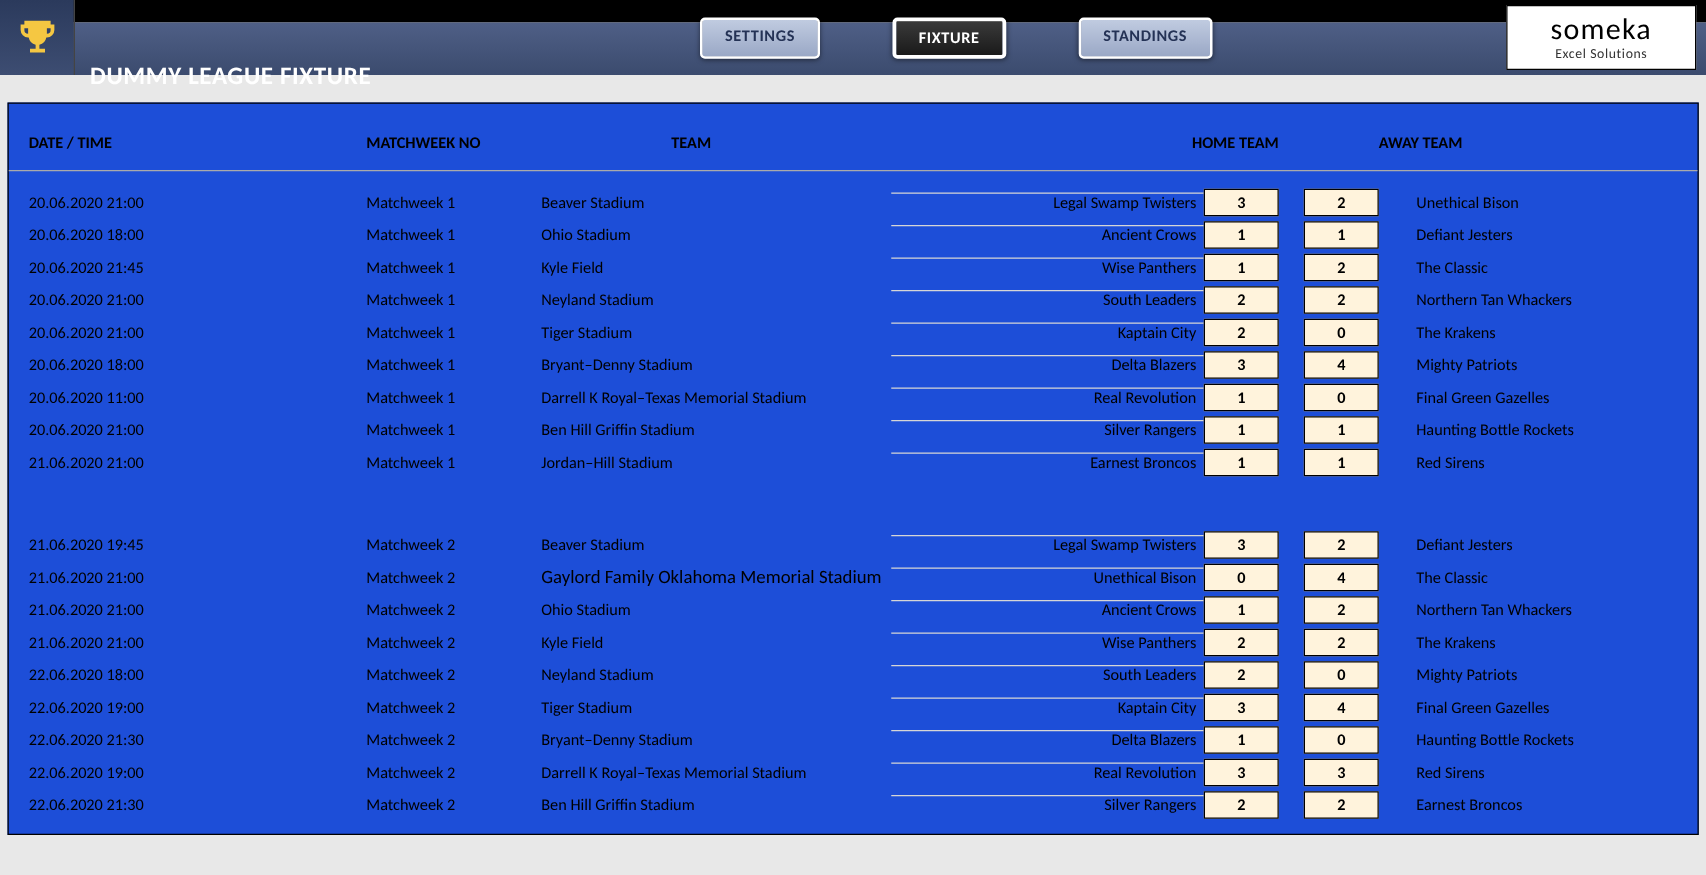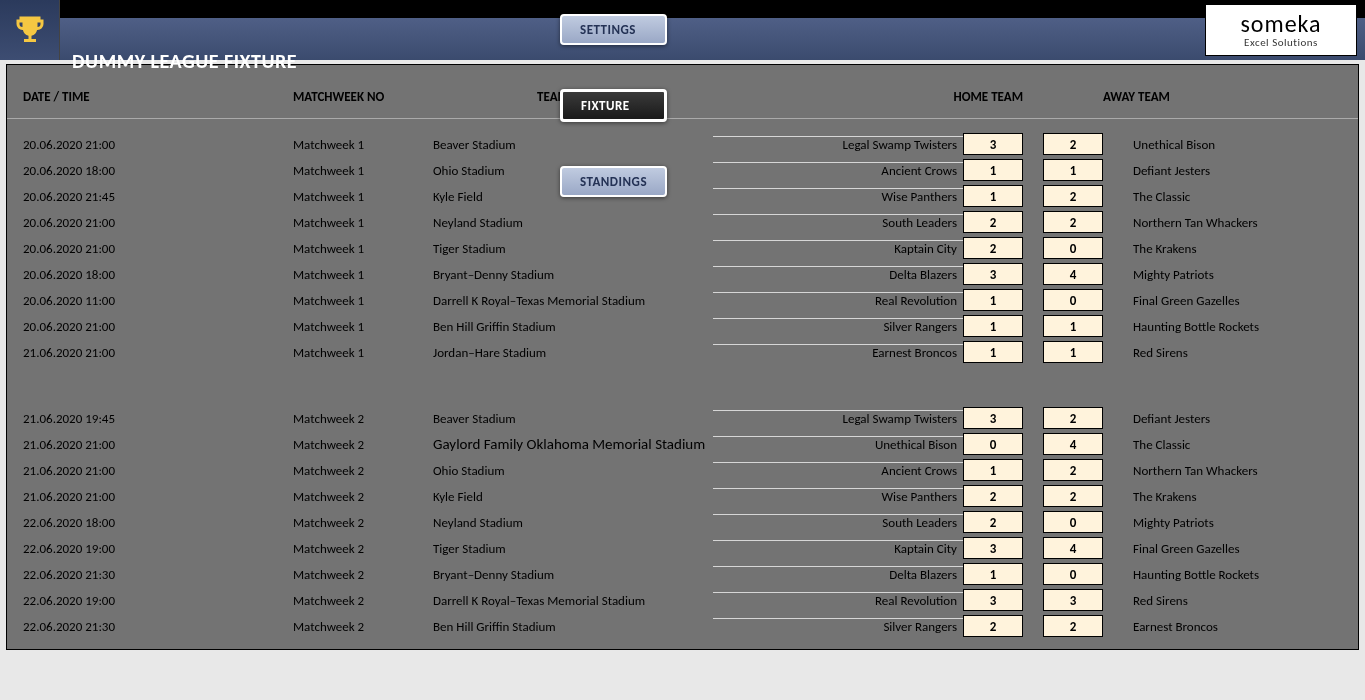--- a/index.html
+++ b/index.html
@@ -58,23 +58,22 @@
     z-index: 2;
     display: flex;
     align-items: center;
     height: 60px;
   }
   .nav-btns {
     position: absolute;
     left: 560px;
     top: 14px;
     display: flex;
-    gap: 44px;
+    gap: 58px;
     z-index: 3;
-    flex-direction: column;
   }
   .nav-btn {
     padding: 6px 18px;
     font-size: 13px;
     font-weight: 700;
     letter-spacing: 0.5px;
     border-radius: 4px;
     border: 2px solid #fff;
     cursor: pointer;
     box-shadow: 0 1px 4px rgba(0,0,0,0.5);
@@ -99,22 +98,22 @@
     z-index: 3;
     display:flex;
     flex-direction: column;
     align-items: center;
     justify-content: center;
   }
   .logo-main { font-size: 24px; font-weight: 400; letter-spacing: 1px; color:#000; line-height:1; }
   .logo-sub  { font-size: 11px; color:#333; letter-spacing:0.5px }
 
   .sheet {
-    margin: 4px 6px 6px 6px;
-    background: #737373;
+    margin: 22px 6px 6px 6px;
+    background: #1d4ed8;
     border: 1px solid #000;
     padding: 0;
   }
   .col-headers {
     display: grid;
     grid-template-columns: 270px 140px 280px 250px 60px 20px 60px 30px 250px;
     padding: 24px 0 14px 16px;
     font-weight: 800;
     font-size: 13px;
     border-bottom: 1px solid #aaa;
@@ -267,21 +266,21 @@
           <div class="home">Silver Rangers</div>
           <div class="score">1</div>
           <div></div>
           <div class="score">1</div>
           <div></div>
           <div class="away">Haunting Bottle Rockets</div>
         </div>
         <div class="row">
           <div>21.06.2020 21:00</div>
           <div>Matchweek 1</div>
-          <div class="venue">Jordan–Hare Stadium</div>
+          <div class="venue">Jordan–Hill Stadium</div>
           <div class="home">Earnest Broncos</div>
           <div class="score">1</div>
           <div></div>
           <div class="score">1</div>
           <div></div>
           <div class="away">Red Sirens</div>
         </div>
       </div>
       <div class="matchgroup">
         <div class="row">

